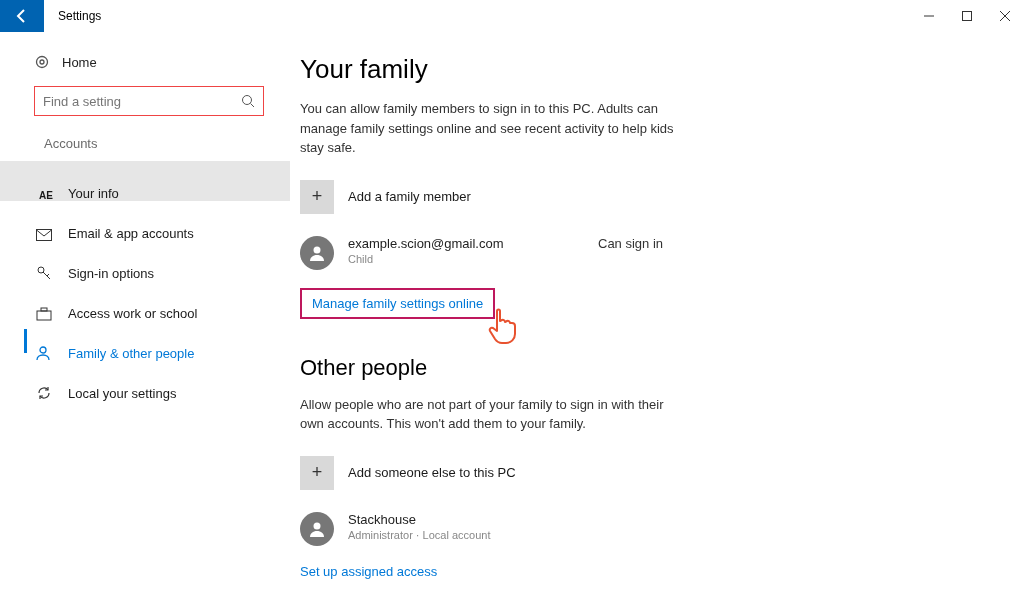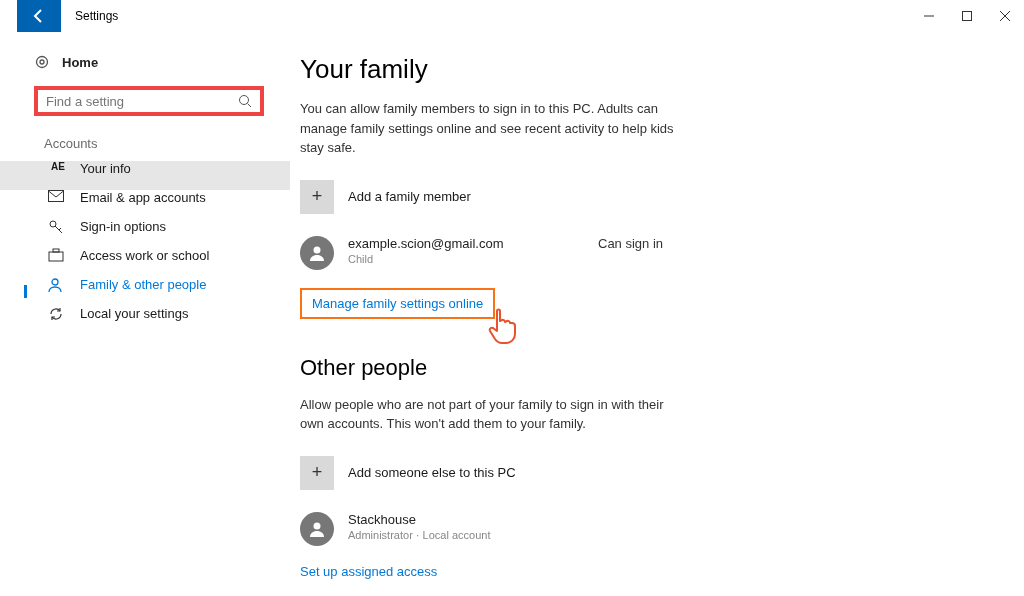--- a/index.html
+++ b/index.html
@@ -11,21 +11,20 @@
     width:1024px;
     height:596px;
     position:relative;
     overflow:hidden;
   }
   
   .titlebar{
     height:32px;
     display:flex;
     align-items:center;
-    margin-left:17px;
   }
   .back-btn{
     width:44px;height:32px;background:#0063b1;display:flex;
     align-items:center;justify-content:center;color:#fff;cursor:pointer;
   }
   .win-title{
     font-size:12px;margin-left:14px;color:#000;
   }
   .win-controls{
     margin-left:auto;display:flex;
@@ -41,45 +40,44 @@
   }
   .sidebar{
     width:290px;
     padding:22px 0 0 0;
   }
   .home-row{
     display:flex;align-items:center;
     padding:0 24px 16px 34px;
     color:#222;
     cursor:pointer;
-    font-weight:bold;
   }
   .home-row .icon{margin-right:12px;color:#555;}
   .search-wrap{
     margin:0 26px 0 34px;
-    border:4px solid #ef4444;
+    border:1px solid #ef4444;
     height:30px;display:flex;align-items:center;
     padding:0 8px;
     background:#fff;
   }
   .search-wrap input{
     border:none;outline:none;flex:1;font-size:13px;background:transparent;
     color:#555;
   }
   .search-wrap .icon{color:#555;}
   .section-label{
     padding:20px 0 10px 44px;color:#6b6b6b;font-size:13px;
   }
   .nav{
     list-style:none;
   }
   .nav li{
-    display:flex;align-items:flex-start;
-    height:29px;
-    padding-left:48px;
+    display:flex;align-items:flex-end;
+    height:40px;
+    padding-left:36px;
     cursor:pointer;
     position:relative;
   }
   .nav li.selected{
     background:#e6e6e6;
   }
   .nav li.active{
     color:#0078d7;
   }
   .nav li.active::before{
@@ -122,21 +120,21 @@
     align-items:center;justify-content:center;color:#fff;margin-right:14px;flex:none;
   }
   .acct-main{flex:none;width:250px;}
   .acct-name{font-size:13px;color:#222;}
   .acct-sub{font-size:11px;color:#888;margin-top:2px;}
   .acct-status{font-size:13px;color:#333;}
   .link{
     color:#0078d7;font-size:13px;cursor:pointer;display:inline-block;
   }
   .highlight-box{
-    border:2px solid #f97316;padding:6px 10px;display:inline-block;
+    border:2px solid #be185d;padding:6px 10px;display:inline-block;
     position:relative;margin-bottom:4px;
   }
   .cursor-svg{
     position:absolute;right:-32px;bottom:-28px;width:42px;height:42px;
   }
   
   svg{display:block;}
 </style>
 </head>
 <body>

